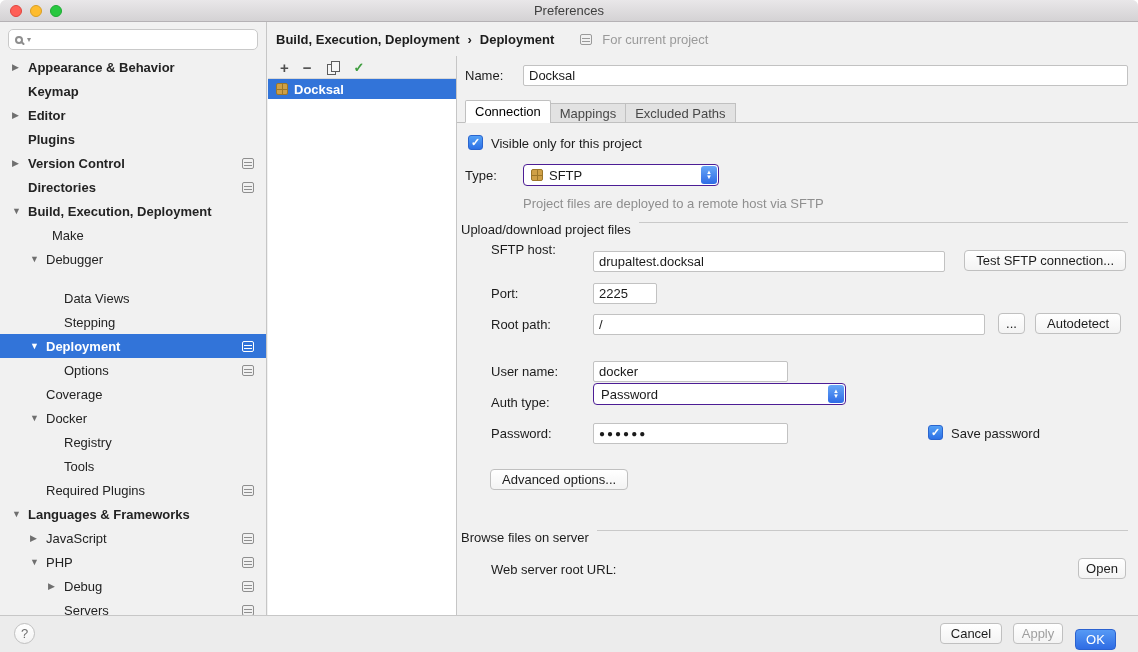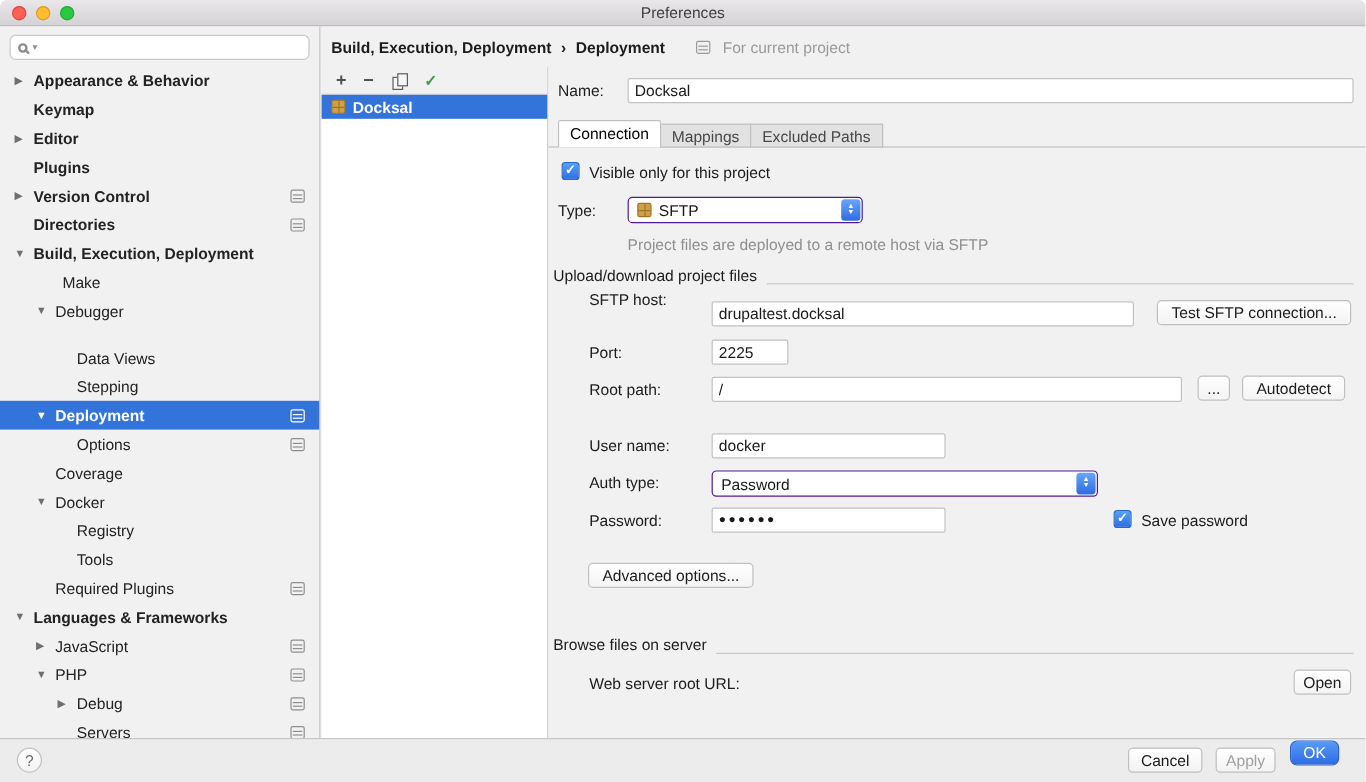--- a/index.html
+++ b/index.html
@@ -79,35 +79,35 @@
   .tabline { position:absolute; top:66px; left:0; right:0; height:1px; background:#c0c0c0; z-index:1; }
   .checkbox { position:absolute; width:15px; height:15px; border-radius:3px;
     background:linear-gradient(180deg,#54a1f6,#2d70e5); border:1px solid #2a65cf;
     color:#fff; font-size:11px; line-height:13px; text-align:center; font-weight:bold; }
   .dropdown { position:absolute; height:22px; background:#fff; border:1px solid #4c1d95; border-radius:4px;
     display:flex; align-items:center; gap:6px; padding:0 22px 0 7px; color:#1a1a1a; }
   .stepper { position:absolute; top:1px; right:1px; bottom:1px; width:16px; border-radius:3px;
     background:linear-gradient(180deg,#67a7f7,#2e6be5); display:flex; flex-direction:column;
     align-items:center; justify-content:center; color:#fff; }
   .stepper span { font-size:6px; line-height:5px; }
-  .section { position:absolute; left:4px; right:10px; display:flex; align-items:flex-end; gap:8px; color:#1c1c1c; }
+  .section { position:absolute; left:4px; right:10px; display:flex; align-items:flex-start; gap:8px; color:#1c1c1c; }
   .section .line { flex:1; height:1px; background:#c9c9c9; }
   .btn { height:21px; background:linear-gradient(#ffffff,#f3f3f3); border:1px solid #c0c0c0; border-radius:4px;
     font:13px "Liberation Sans", sans-serif; color:#1c1c1c; padding:0 11px;
     display:inline-flex; align-items:center; justify-content:center; cursor:default; }
 
   
   .bottombar { position:absolute; left:0; right:0; bottom:0; height:37px; background:#ececec;
     border-top:1px solid #c7c7c7; }
   .help-btn { position:absolute; left:14px; top:7px; width:21px; height:21px; border-radius:50%;
     padding:0; color:#6e6e6e; }
   .cancel-btn { position:absolute; right:136px; top:7px; width:62px; }
   .apply-btn { position:absolute; right:75px; top:7px; width:50px; color:#9f9f9f; }
-  .ok-btn { position:absolute; right:22px; top:1px; width:41px;
-    background:linear-gradient(180deg,#569af5,#2f6ce4); border-color:#2b62d0; color:#fff;border-radius:6px; }
+  .ok-btn { position:absolute; right:22px; top:13px; width:41px;
+    background:linear-gradient(180deg,#569af5,#2f6ce4); border-color:#2b62d0; color:#fff; }
 </style>
 </head>
 <body>
 
 <div class="window">
 
   <div class="titlebar">
     <span class="traffic t-red"></span>
     <span class="traffic t-yellow"></span>
     <span class="traffic t-green"></span>
@@ -290,21 +290,21 @@
 
     <span class="flabel" style="top:261px;left:34px">Root path:</span>
     <input class="tfield" style="top: 258px; left: 136px; width: 392px;" value="/">
     <button class="btn" style="position:absolute;top:257px;left:541px;width:27px;padding:0">...</button>
     <button class="btn" style="position:absolute;top:257px;left:578px">Autodetect</button>
 
     <span class="flabel" style="top:308px;left:34px">User name:</span>
     <input class="tfield" style="top: 305px; left: 136px; width: 195px;" value="docker">
 
     <span class="flabel" style="top:339px;left:34px">Auth type:</span>
-    <div class="dropdown" style="top:336px;left:136px;width:322px">
+    <div class="dropdown" style="top:327px;left:136px;width:253px">
       <span>Password</span>
       <span class="stepper">
         <span>▲</span>
         <span>▼</span>
       </span>
     </div>
 
     <span class="flabel" style="top:370px;left:34px">Password:</span>
     <input class="tfield pwd" style="top: 367px; left: 136px; width: 195px;" value="●●●●●●">
     <span class="checkbox" style="top:369px;left:471px">✓</span>

